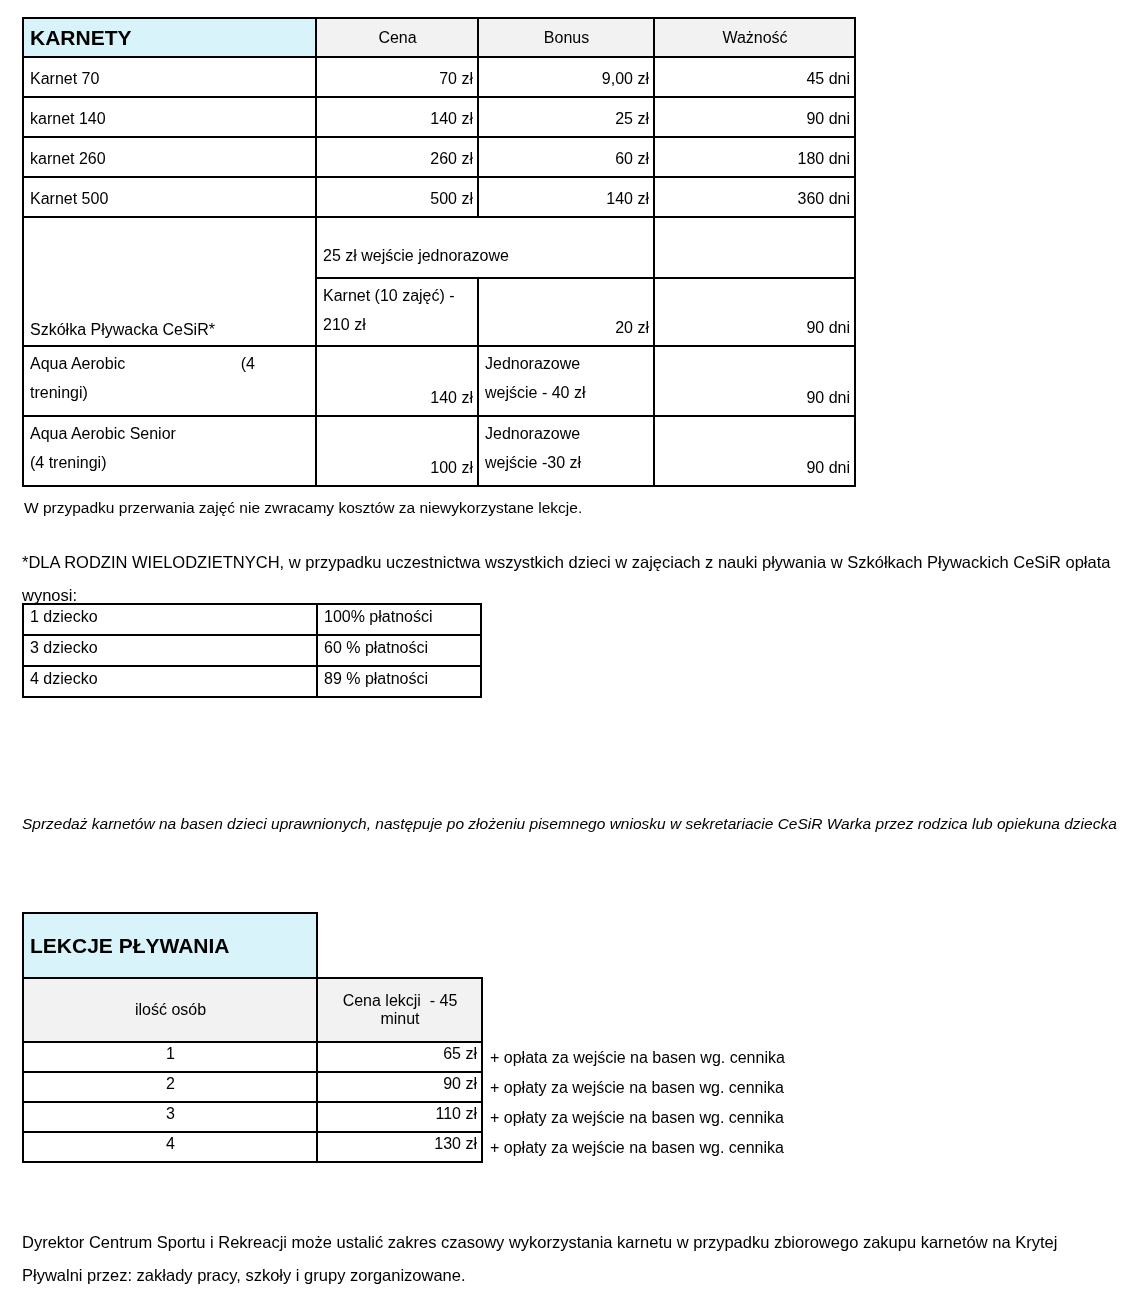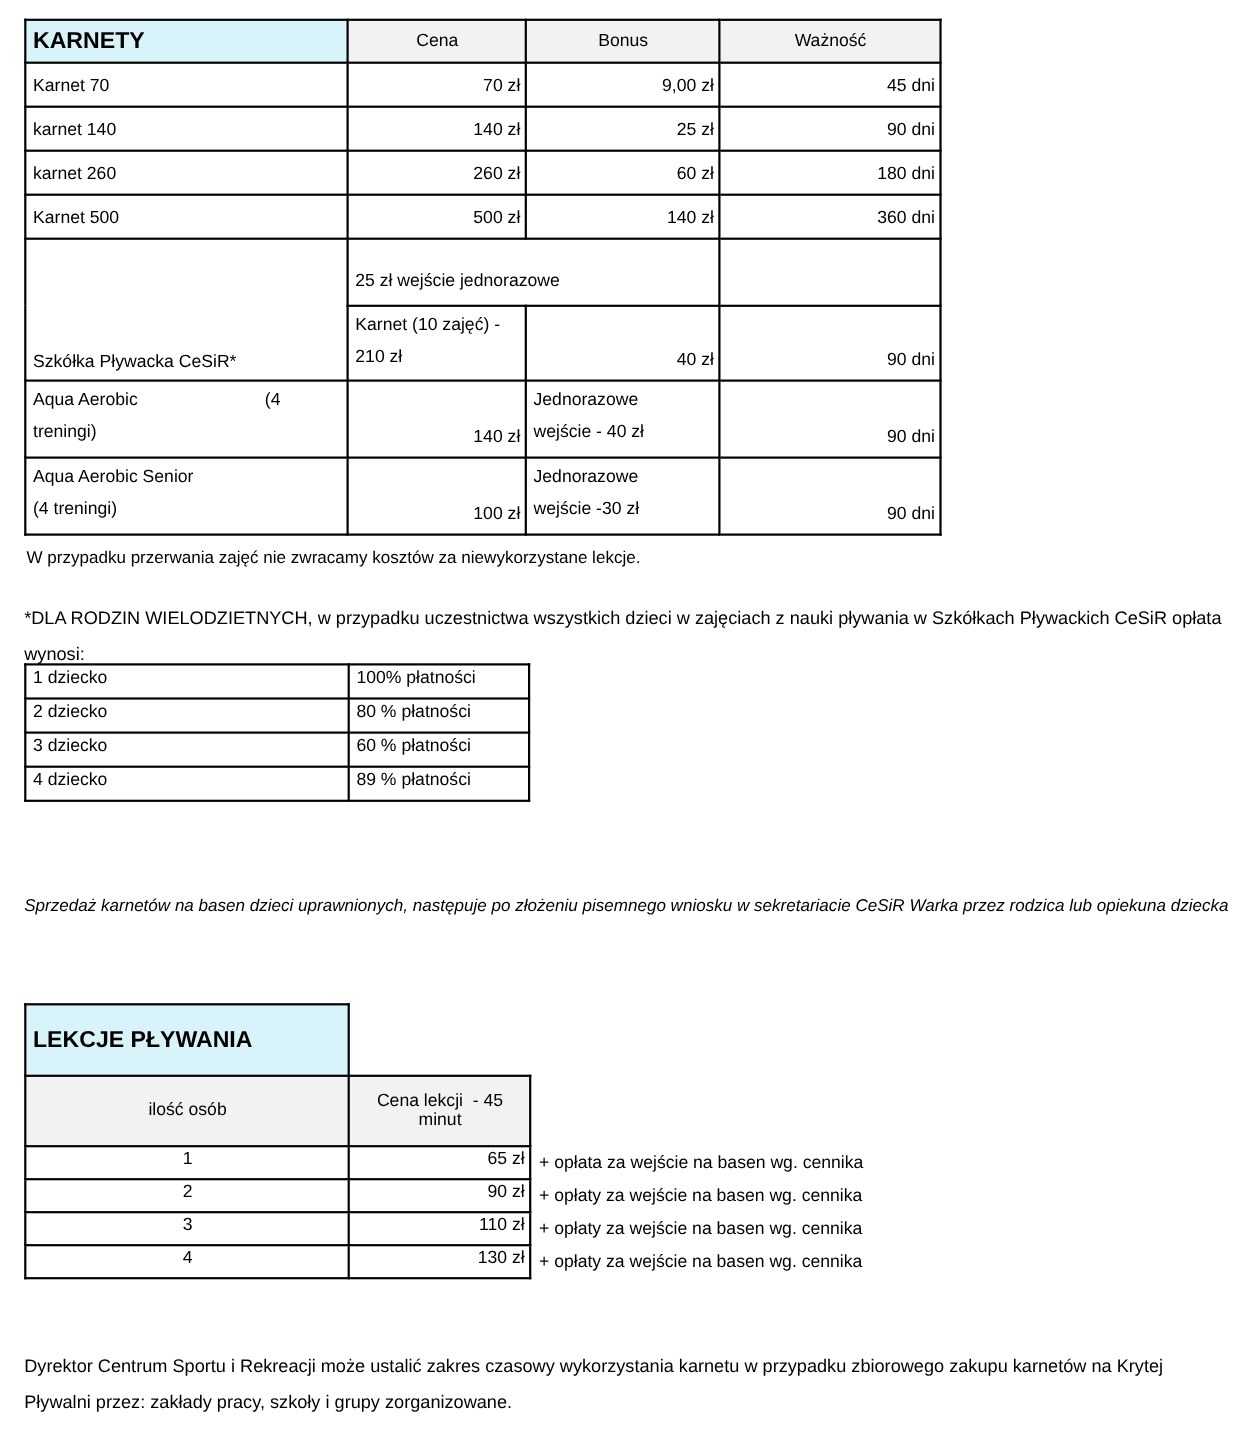--- a/index.html
+++ b/index.html
@@ -103,21 +103,21 @@
     <tr class="rh-sub1">
       <td class="pb6" rowspan="2">Szkółka Pływacka CeSiR*</td>
       <td class="pb12" colspan="2">25 zł wejście jednorazowe</td>
       <td></td>
     </tr>
     <tr class="rh-sub2">
       <td class="two-line pb6">
         <div>Karnet (10 zajęć) -</div>
         <div>210 zł</div>
       </td>
-      <td class="num">40 zł</td>
+      <td class="num">20 zł</td>
       <td class="num">90 dni</td>
     </tr>
     <tr class="rh-aqua">
       <td class="two-line">
         <div class="just">
           <span>Aqua Aerobic</span>
           <span>(4</span>
         </div>
         <div>treningi)</div>
       </td>
@@ -148,24 +148,20 @@
 
   <table class="children-table">
     <colgroup>
         <col style="width:294px">
         <col style="width:164px">
       </colgroup>
     <tbody>
         <tr class="rh-child">
       <td>1 dziecko</td>
       <td>100% płatności</td>
-    </tr>
-    <tr class="rh-child">
-      <td>2 dziecko</td>
-      <td>80 % płatności</td>
     </tr>
     <tr class="rh-child">
       <td>3 dziecko</td>
       <td>60 % płatności</td>
     </tr>
     <tr class="rh-child">
       <td>4 dziecko</td>
       <td>89 % płatności</td>
     </tr>
   </tbody>

